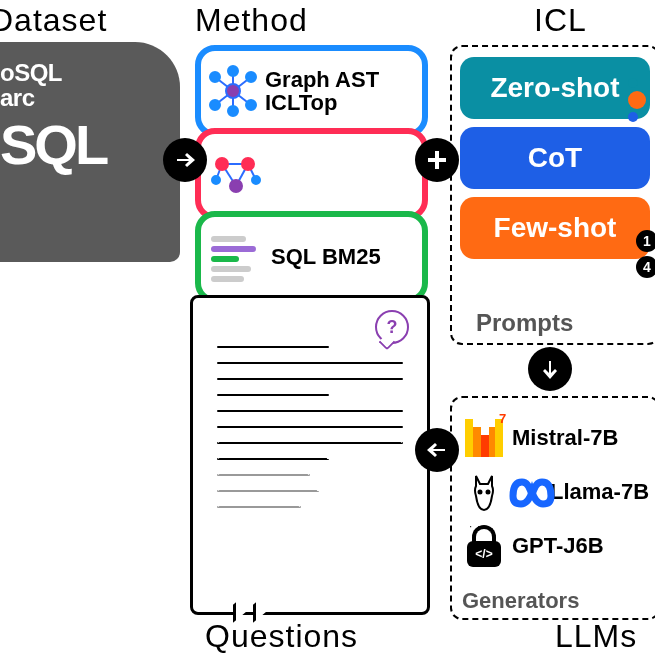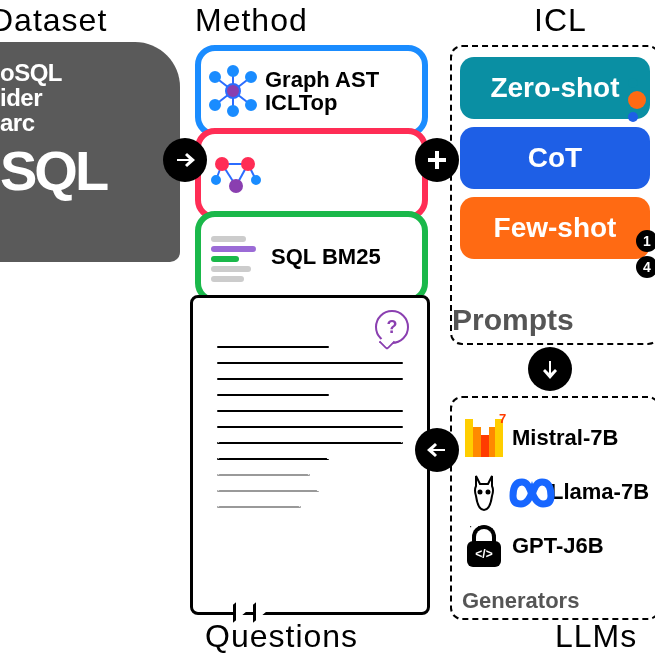--- a/index.html
+++ b/index.html
@@ -25,21 +25,21 @@
 .mc3 { top: 211px; border-color: #1ab84a; }
 .mc-icon { width: 62px; height: 62px; margin-left: 4px; display: flex; align-items: center; justify-content: center; }
 .mc-text { font-size: 22px; font-weight: 900; line-height: 1.05; color: #000; margin-left: 4px; }
 
 
 .icl-panel { position: absolute; top: 45px; left: 450px; width: 210px; height: 300px; border: 2px dashed #000; border-radius: 12px; padding: 10px 8px 8px 8px; }
 .icl-btn { height: 62px; border-radius: 14px; display: flex; align-items: center; justify-content: center; color: #fff; font-size: 28px; font-weight: 900; margin-bottom: 8px; }
 .b-zero { background: #0a8fa3; }
 .b-few { background: #ff6a13; }
 .b-cot { background: #1e5fe6; }
-.prompts-label { font-size: 30px; font-weight: 700; color: #555; position: absolute; bottom: 6px; left: 0; }
+.prompts-label { font-size: 24px; font-weight: 700; color: #555; position: absolute; bottom: 6px; left: 24px; }
 
 
 .side-bubbles { position: absolute; top: 75px; left: 628px; }
 .bub { width: 18px; height: 18px; border-radius: 50%; margin: 3px 0; }
 .bub.g { background: #0a8fa3; }
 .bub.or { background: #ff6a13; }
 .bub.bl { background: #1e5fe6; }
 .bub.sm { width: 10px; height: 10px; }
 
 
@@ -107,21 +107,20 @@
 <body>
 
 <div class="hdr hdr-dataset">Dataset</div>
 <div class="hdr hdr-method">Method</div>
 <div class="hdr hdr-icl">ICL</div>
 <div class="hdr hdr-questions">Questions</div>
 <div class="hdr hdr-llms">LLMs</div>
 
 <div class="sql-block">
   <div class="sql-small">oSQL</div>
-  <div class="sql-small">ider</div>
   <div class="sql-small">arc</div>
   <div class="sql-big">SQL</div>
 </div>
 
 <div class="method-card mc1">
   <div class="mc-icon">
     <svg class="graph-svg" width="56" height="56">
       <line x1="28" y1="28" x2="10" y2="14"></line>
         <line x1="28" y1="28" x2="46" y2="14"></line>
       <line x1="28" y1="28" x2="10" y2="42"></line>

